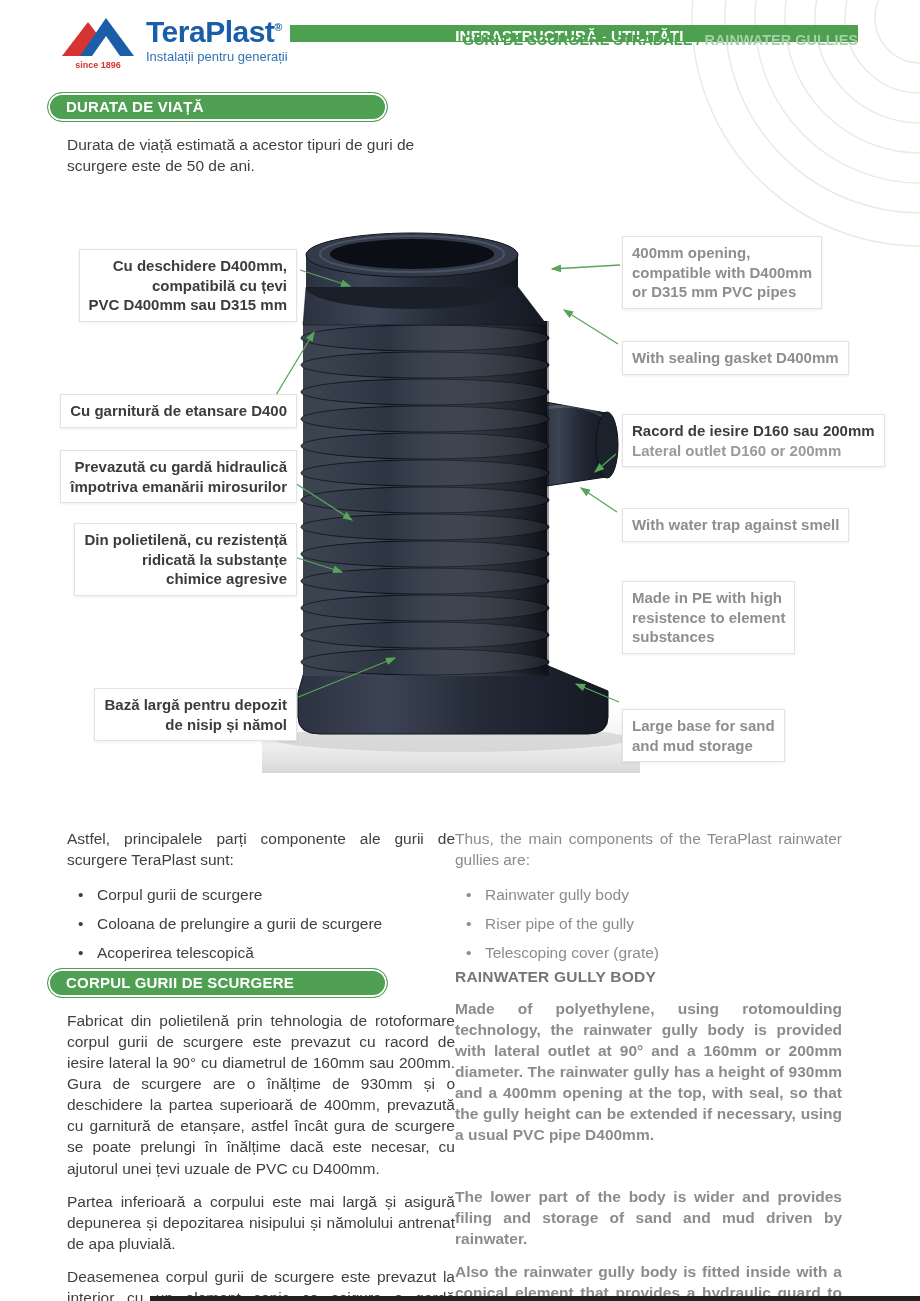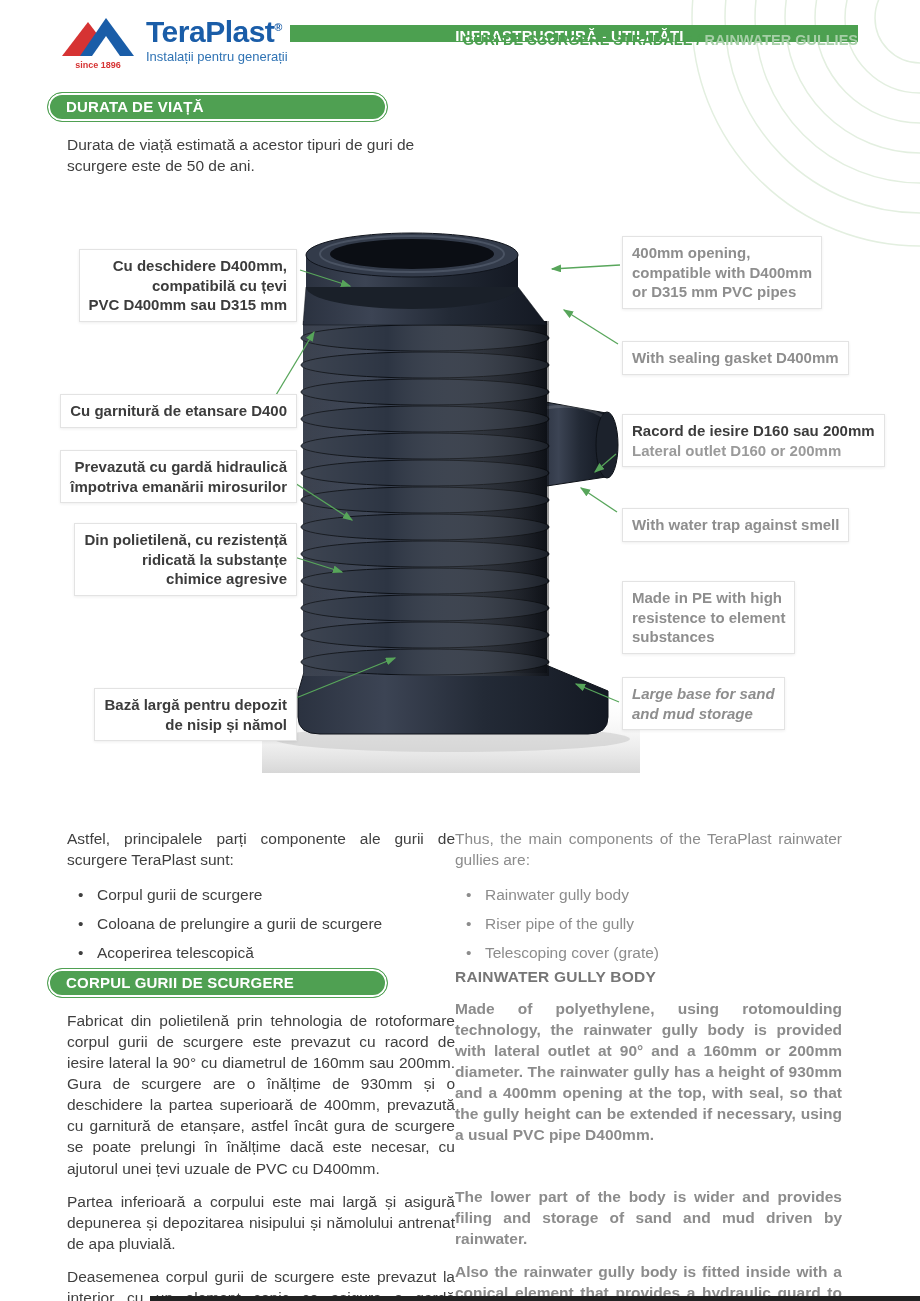--- a/index.html
+++ b/index.html
@@ -228,21 +228,21 @@
       <span class="ln ln-gray">Lateral outlet D160 or 200mm</span>
     </div>
     <div class="co co-right" style="top:283px;">
       <span class="ln">With water trap against smell</span>
     </div>
     <div class="co co-right" style="top:356px;">
       <span class="ln">Made in PE with high</span>
       <span class="ln">resistence to element</span>
       <span class="ln">substances</span>
     </div>
-    <div class="co co-right" style="top:452px;font-style:italic;">
+    <div class="co co-right" style="top:484px;">
       <span class="ln">Large base for sand</span>
       <span class="ln">and mud storage</span>
     </div>
   </div>
 
   <div class="cols sec-components">
     <div class="ro-col ro-text">
       <p>Astfel, principalele parți componente ale gurii de scurgere TeraPlast sunt:</p>
       <ul>
         <li>Corpul gurii de scurgere</li>

